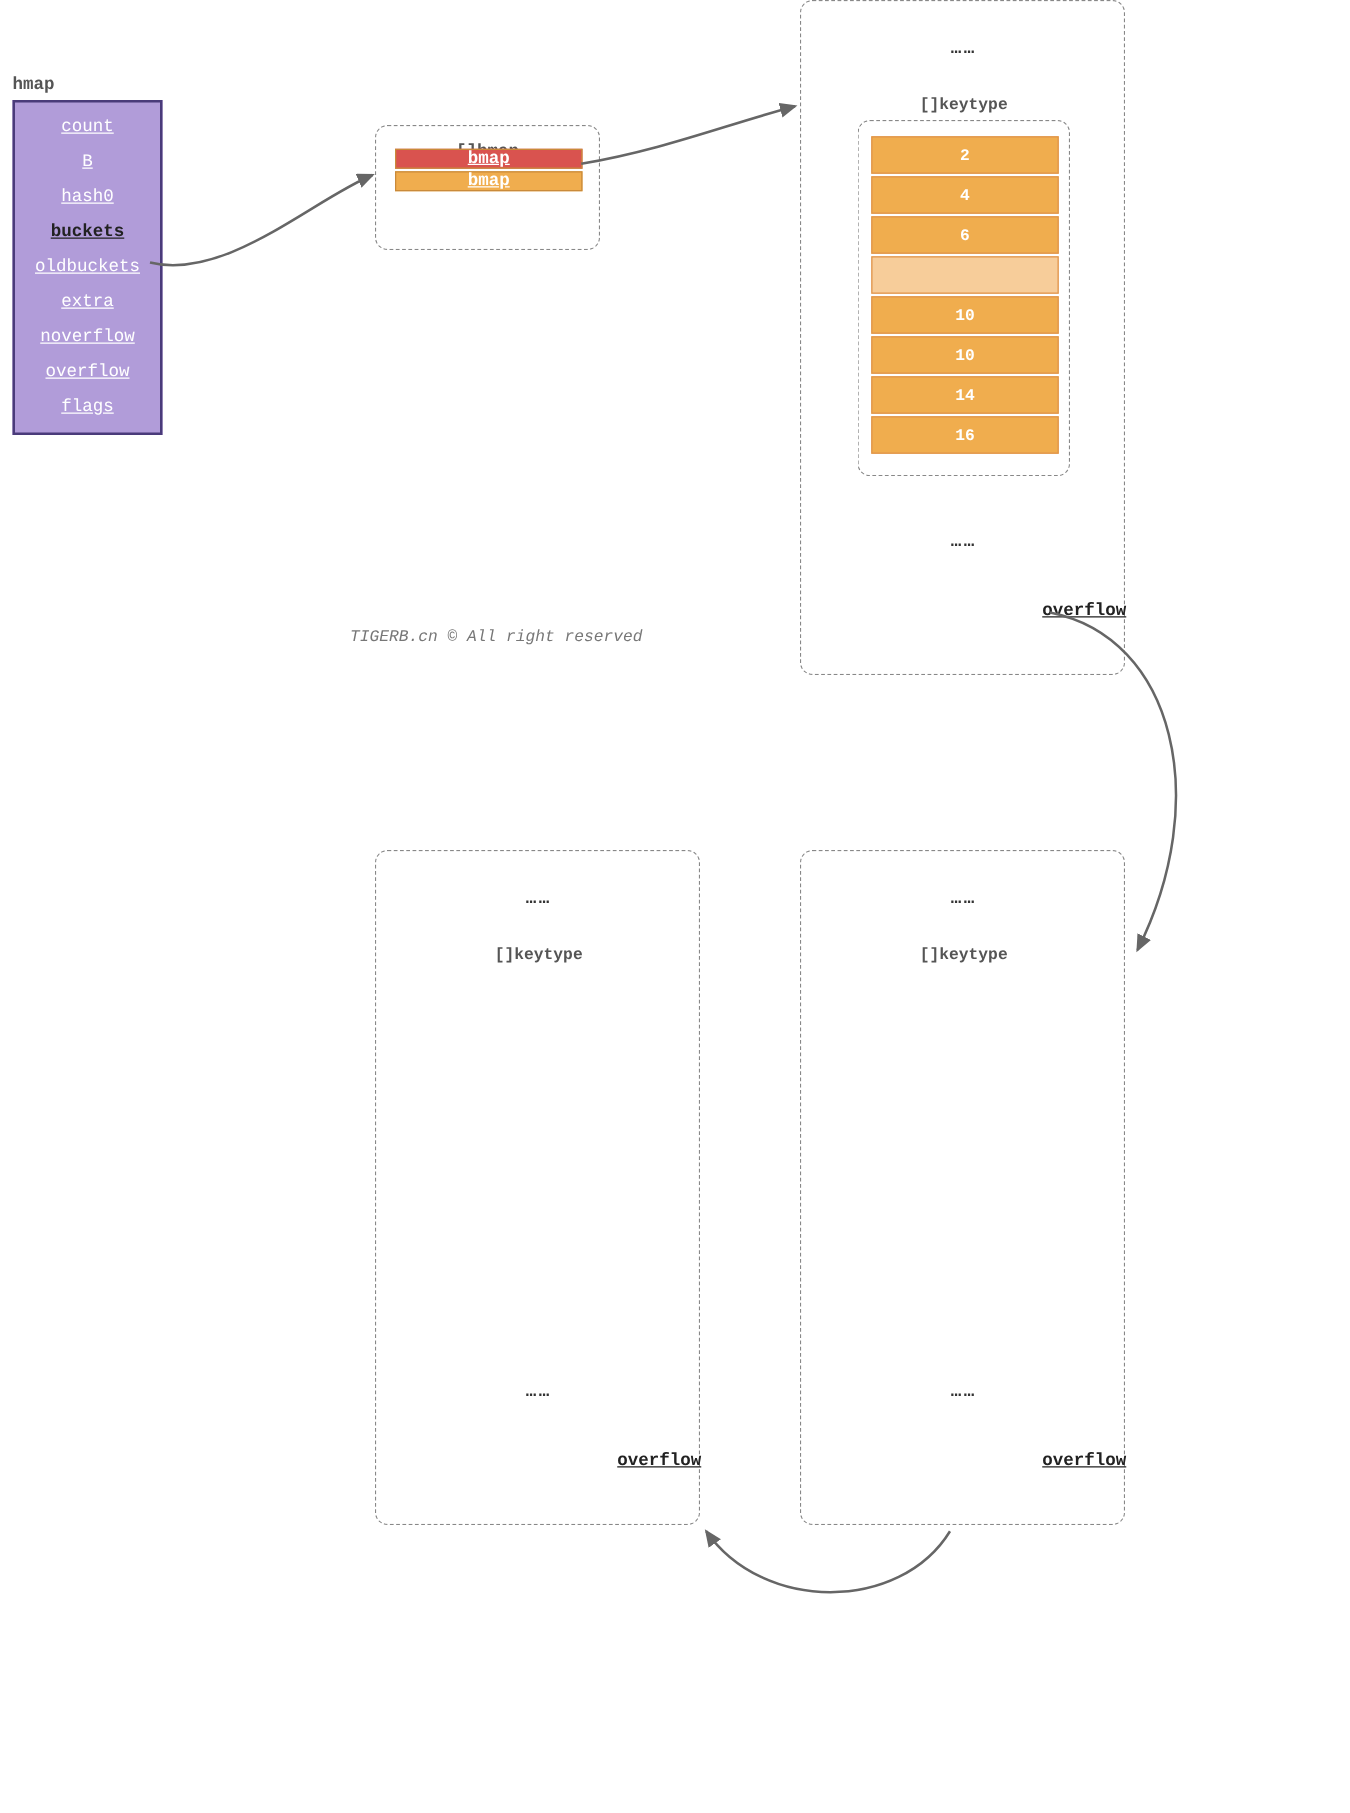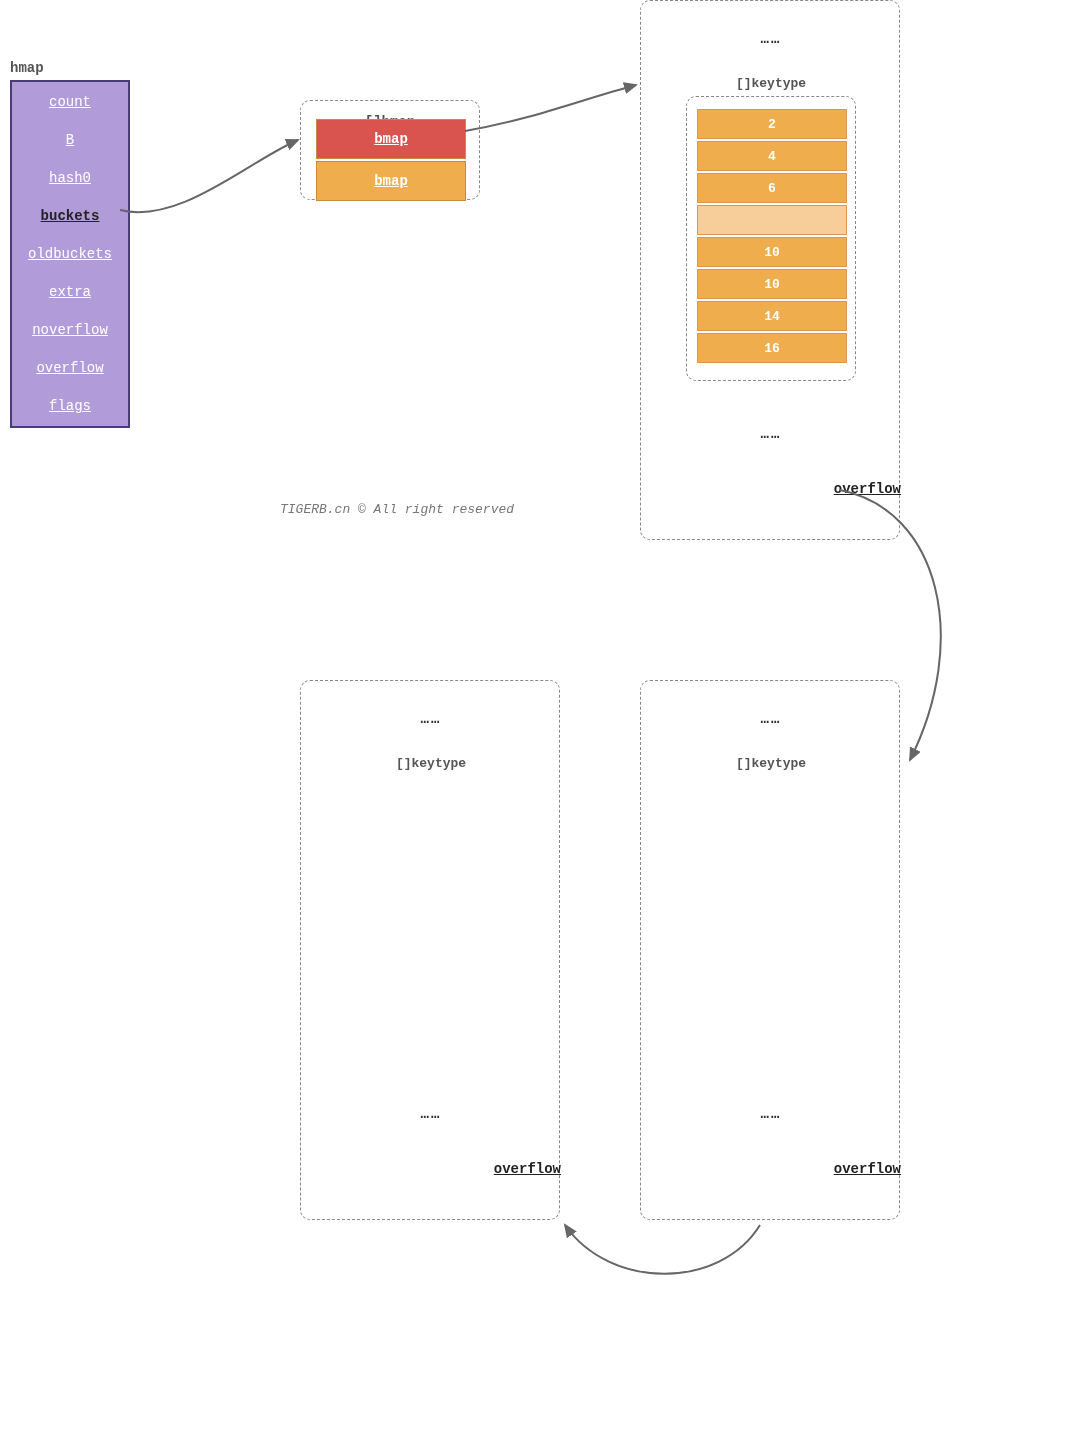--- a/index.html
+++ b/index.html
@@ -15,21 +15,21 @@
   }
   .abs { position: absolute; }
   .hmap-box {
     width: 120px;
     border: 2px solid #4a3b7a;
     background: #b19cd9;
     display: flex;
     flex-direction: column;
     align-items: center;
     padding: 12px 0;
-    gap: 22px;
+    gap: 12px;
   }
   .hmap-title {
     font-size: 14px;
     color: #555;
     font-weight: bold;
     text-align: left;
   }
   .hmap-field {
     color: #fff;
     font-size: 14px;
@@ -53,21 +53,21 @@
     margin-top: 32px;
   }
   .bmap-row {
     border: 1px solid #c98a3a;
     color: #fff;
     font-size: 14px;
     font-weight: bold;
     display: flex;
     align-items: center;
     justify-content: center;
-    height: 40px;
+    height: 16px;
   }
   .bmap-red { background: #d9534f; text-decoration: underline; }
   .bmap-orange { background: #f0ad4e; text-decoration: underline; }
   .key-row {
     border: 1px solid #e0934a;
     background: #f0ad4e;
     color: #fff;
     font-size: 13px;
     font-weight: bold;
     height: 30px;

